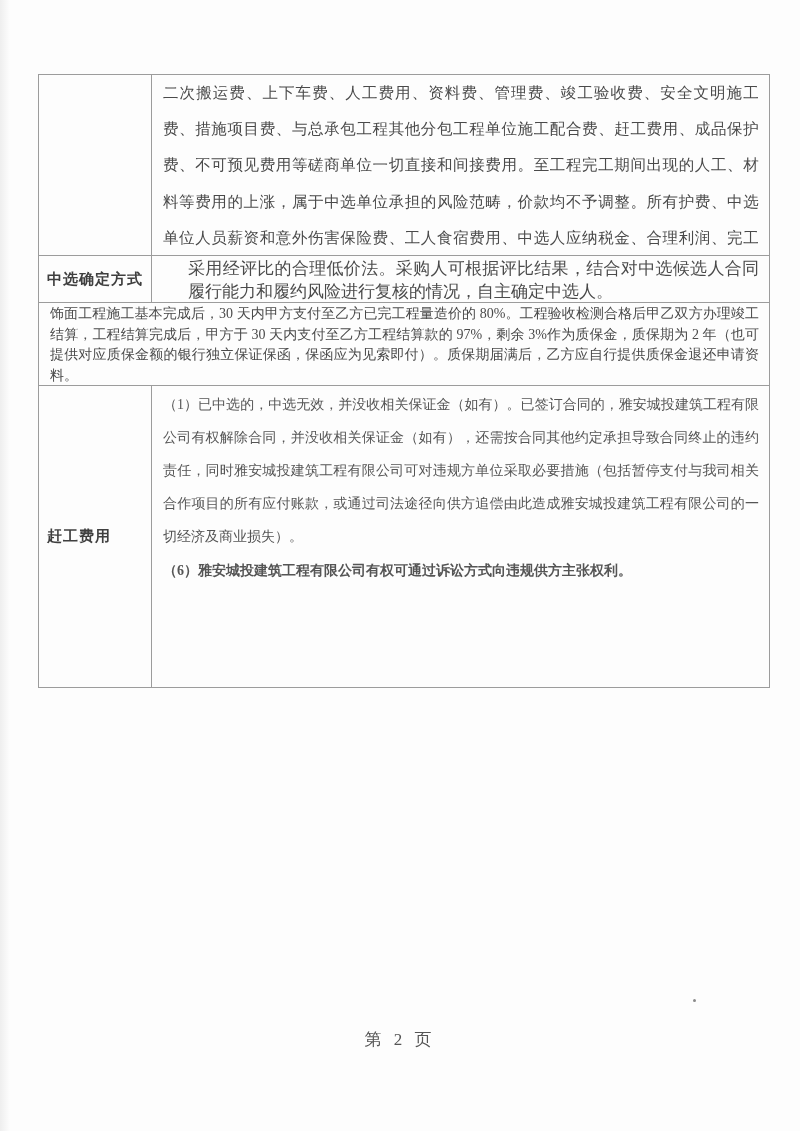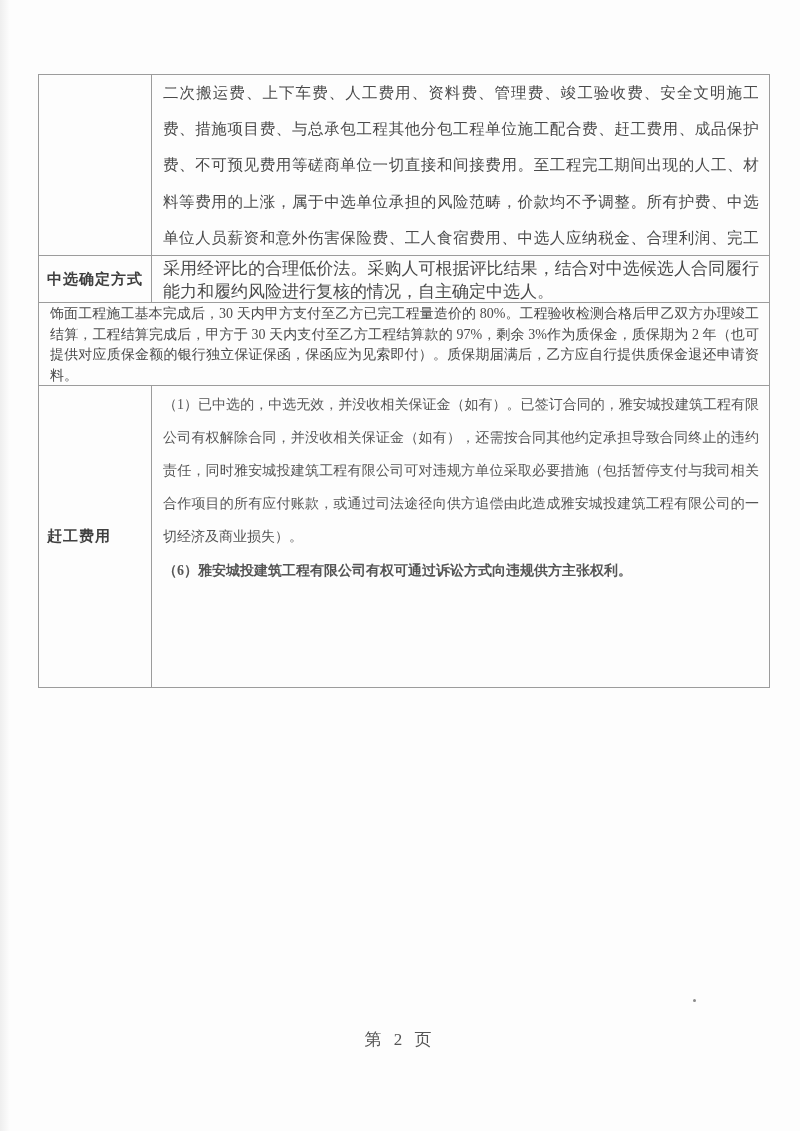--- a/index.html
+++ b/index.html
@@ -37,21 +37,21 @@
   }
   .cell-content{
     flex:1;box-sizing:border-box;
     padding:0 10px 0 11px;
     text-align:justify;
     overflow:hidden;
   }
   .cell-content p{margin:0;}
   .r1{height:181px;}
   .r1 .cell-content p{font-size:15.5px;line-height:36.2px;letter-spacing:0.3px;color:#4a4a4a;}
-  .r2{height:47px;}
+  .r2{height:47px;gap:25px;}
   .r2 .cell-content p{font-size:17px;line-height:23px;padding-top:1px;color:#4a4a4a;}
   .r3{height:83px;}
   .r3 .cell-content p{font-size:14px;line-height:20.5px;padding-top:1px;color:#4a4a4a;}
   .r4{height:301px;}
   .r4 .cell-content{padding-top:2px;}
   .r4 .cell-content p{font-size:14px;line-height:33px;color:#555555;}
   .r4 .cell-content p + p{margin-top:1px;font-weight:bold;}
   .page-footer{
     position:absolute;left:0;right:0;top:1028px;
     text-align:center;

